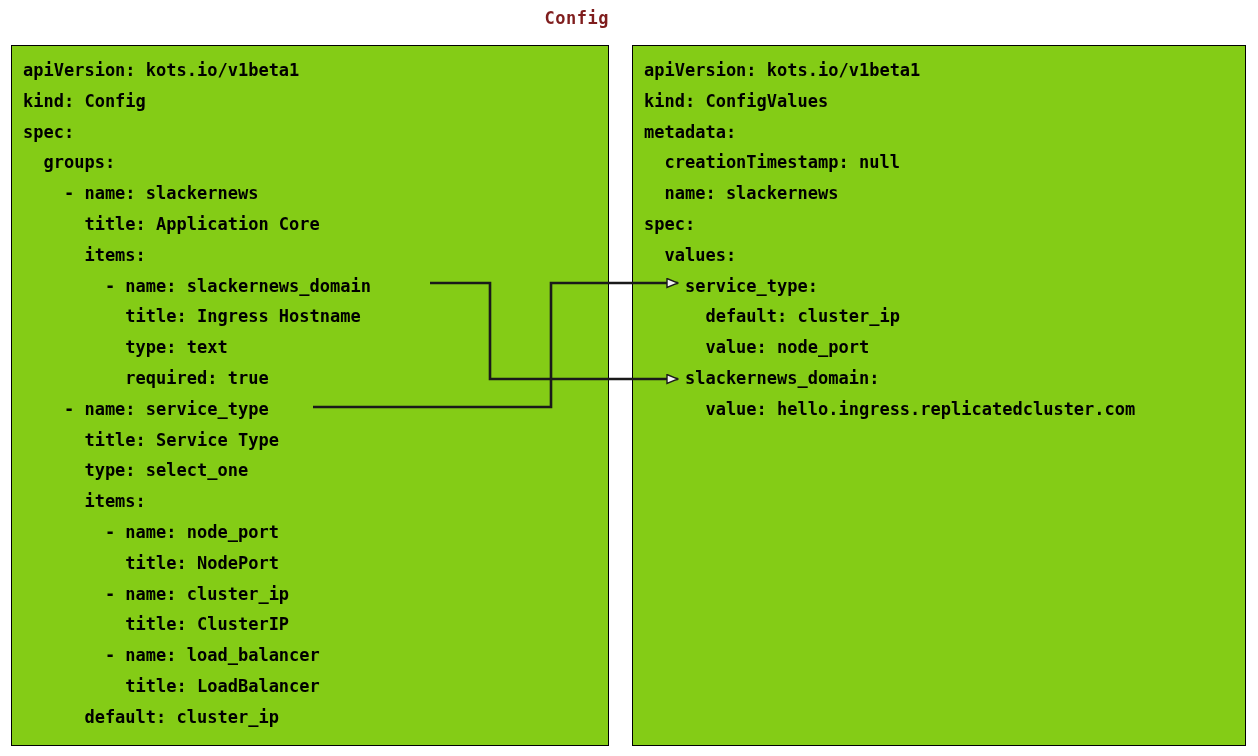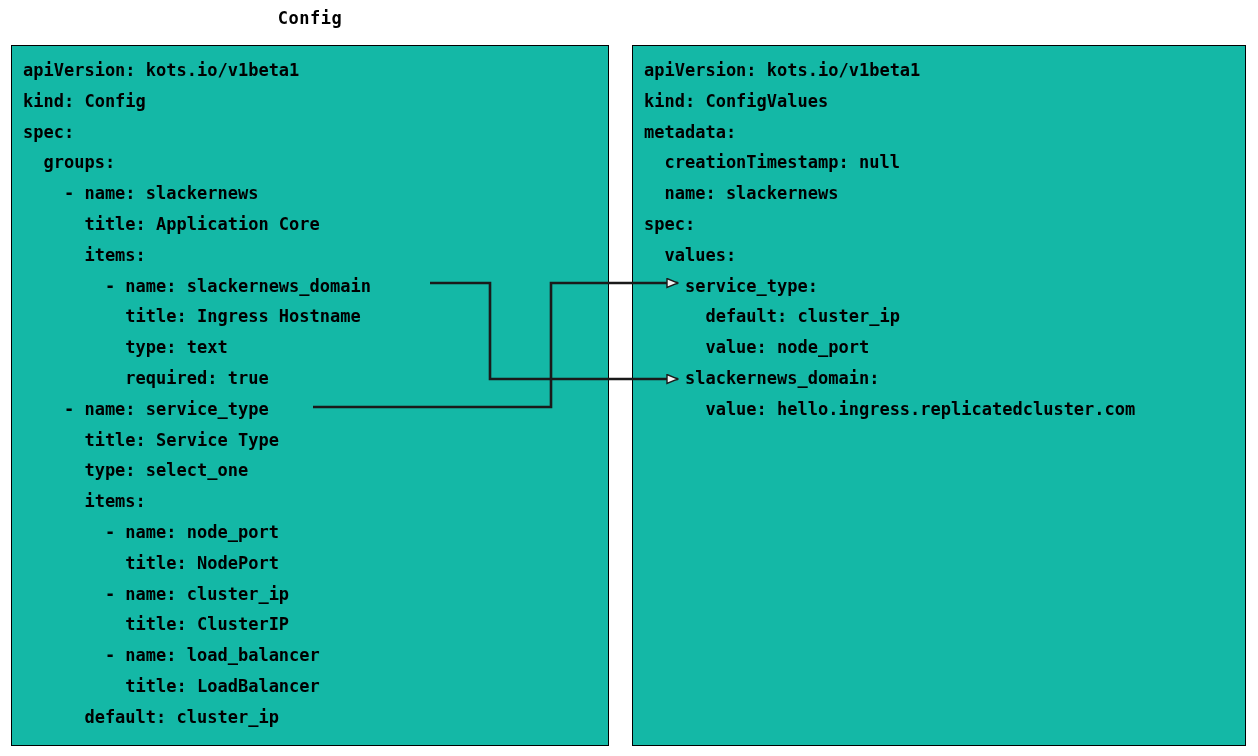--- a/index.html
+++ b/index.html
@@ -21,32 +21,32 @@
     width: 1258px;
     height: 756px;
   }
 
   
   .panel-title {
     position: absolute;
     font-family: "DejaVu Sans Mono", "Liberation Mono", monospace;
     font-weight: bold;
     font-size: 17px;
-    color: #000000;
+    color: #7f1d1d;
     letter-spacing: 0.5px;
-    text-align: center;
+    text-align: right;
     white-space: nowrap;
   }
   #title-config  { left: 11px;  top: 8px; width: 598px; }
   #title-values  { left: 632px; top: 8px; width: 614px; }
 
   
   .panel {
     position: absolute;
-    background: #14b8a6;
+    background: #84cc16;
     border: 1.6px solid #000000;
     box-sizing: border-box;
     overflow: hidden;
   }
   #panel-config  { left: 11px;  top: 45px; width: 598px; height: 701px; }
   #panel-values  { left: 632px; top: 45px; width: 614px; height: 701px; }
 
   .code {
     position: absolute;
     left: 11px;

